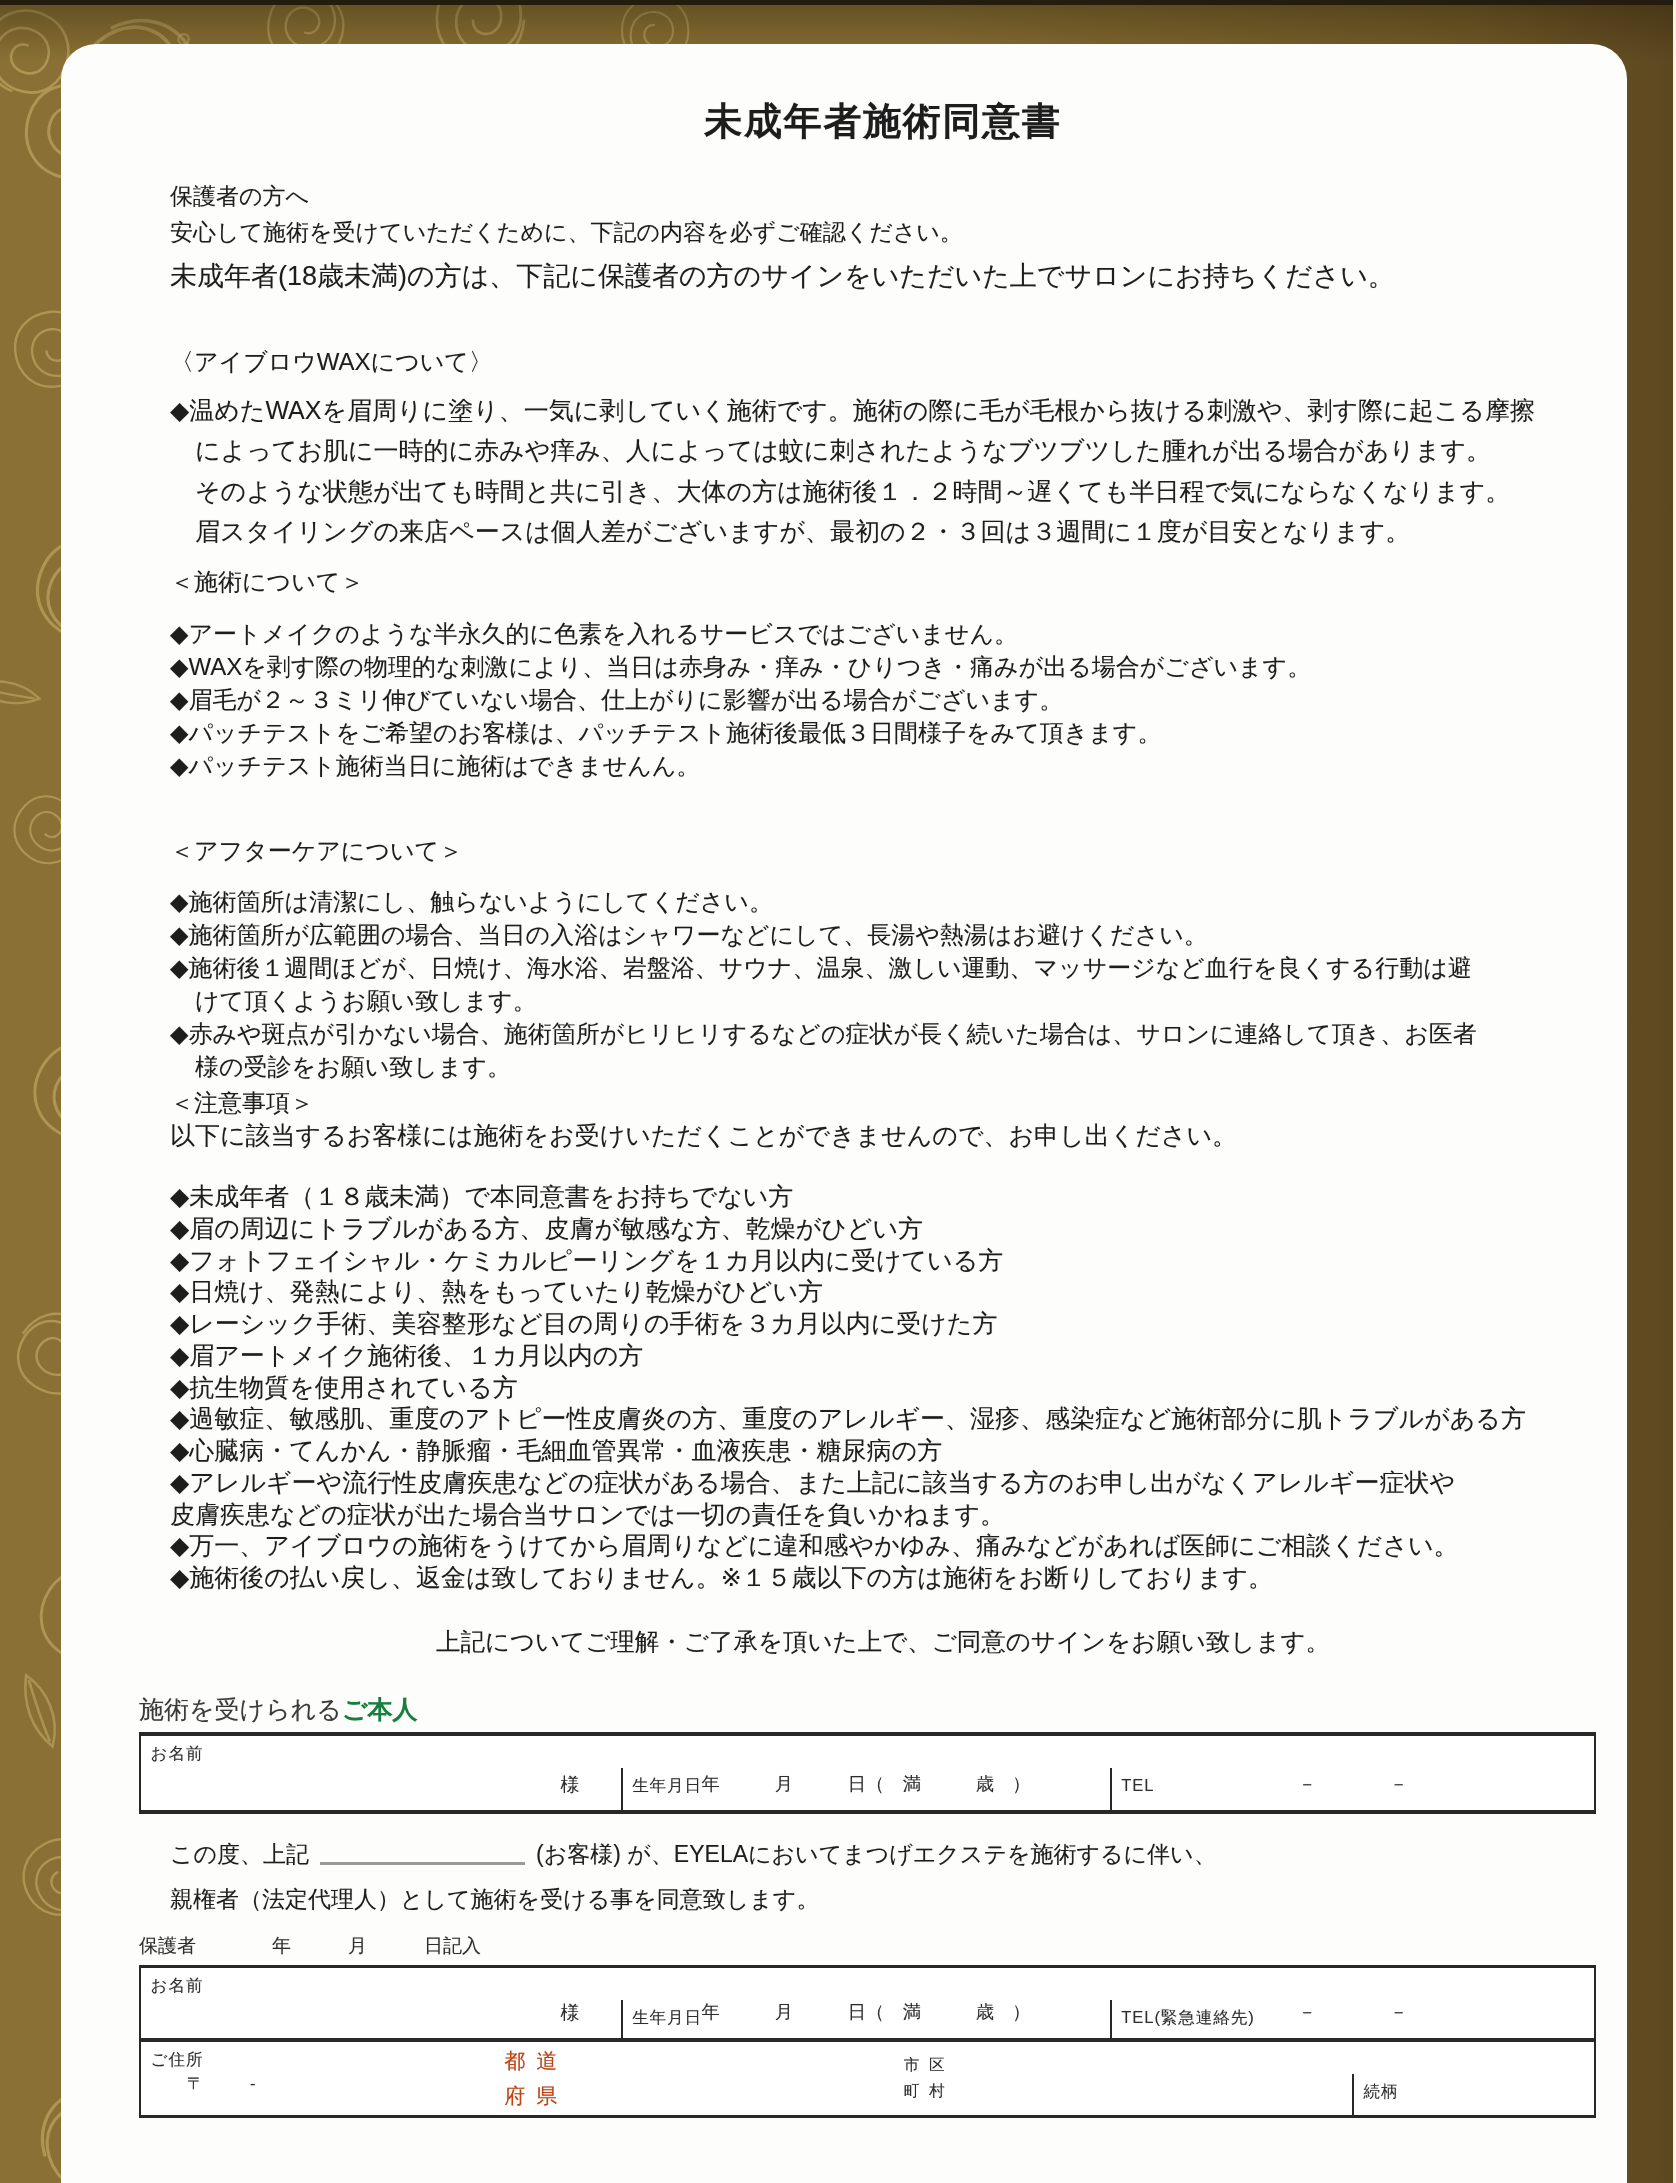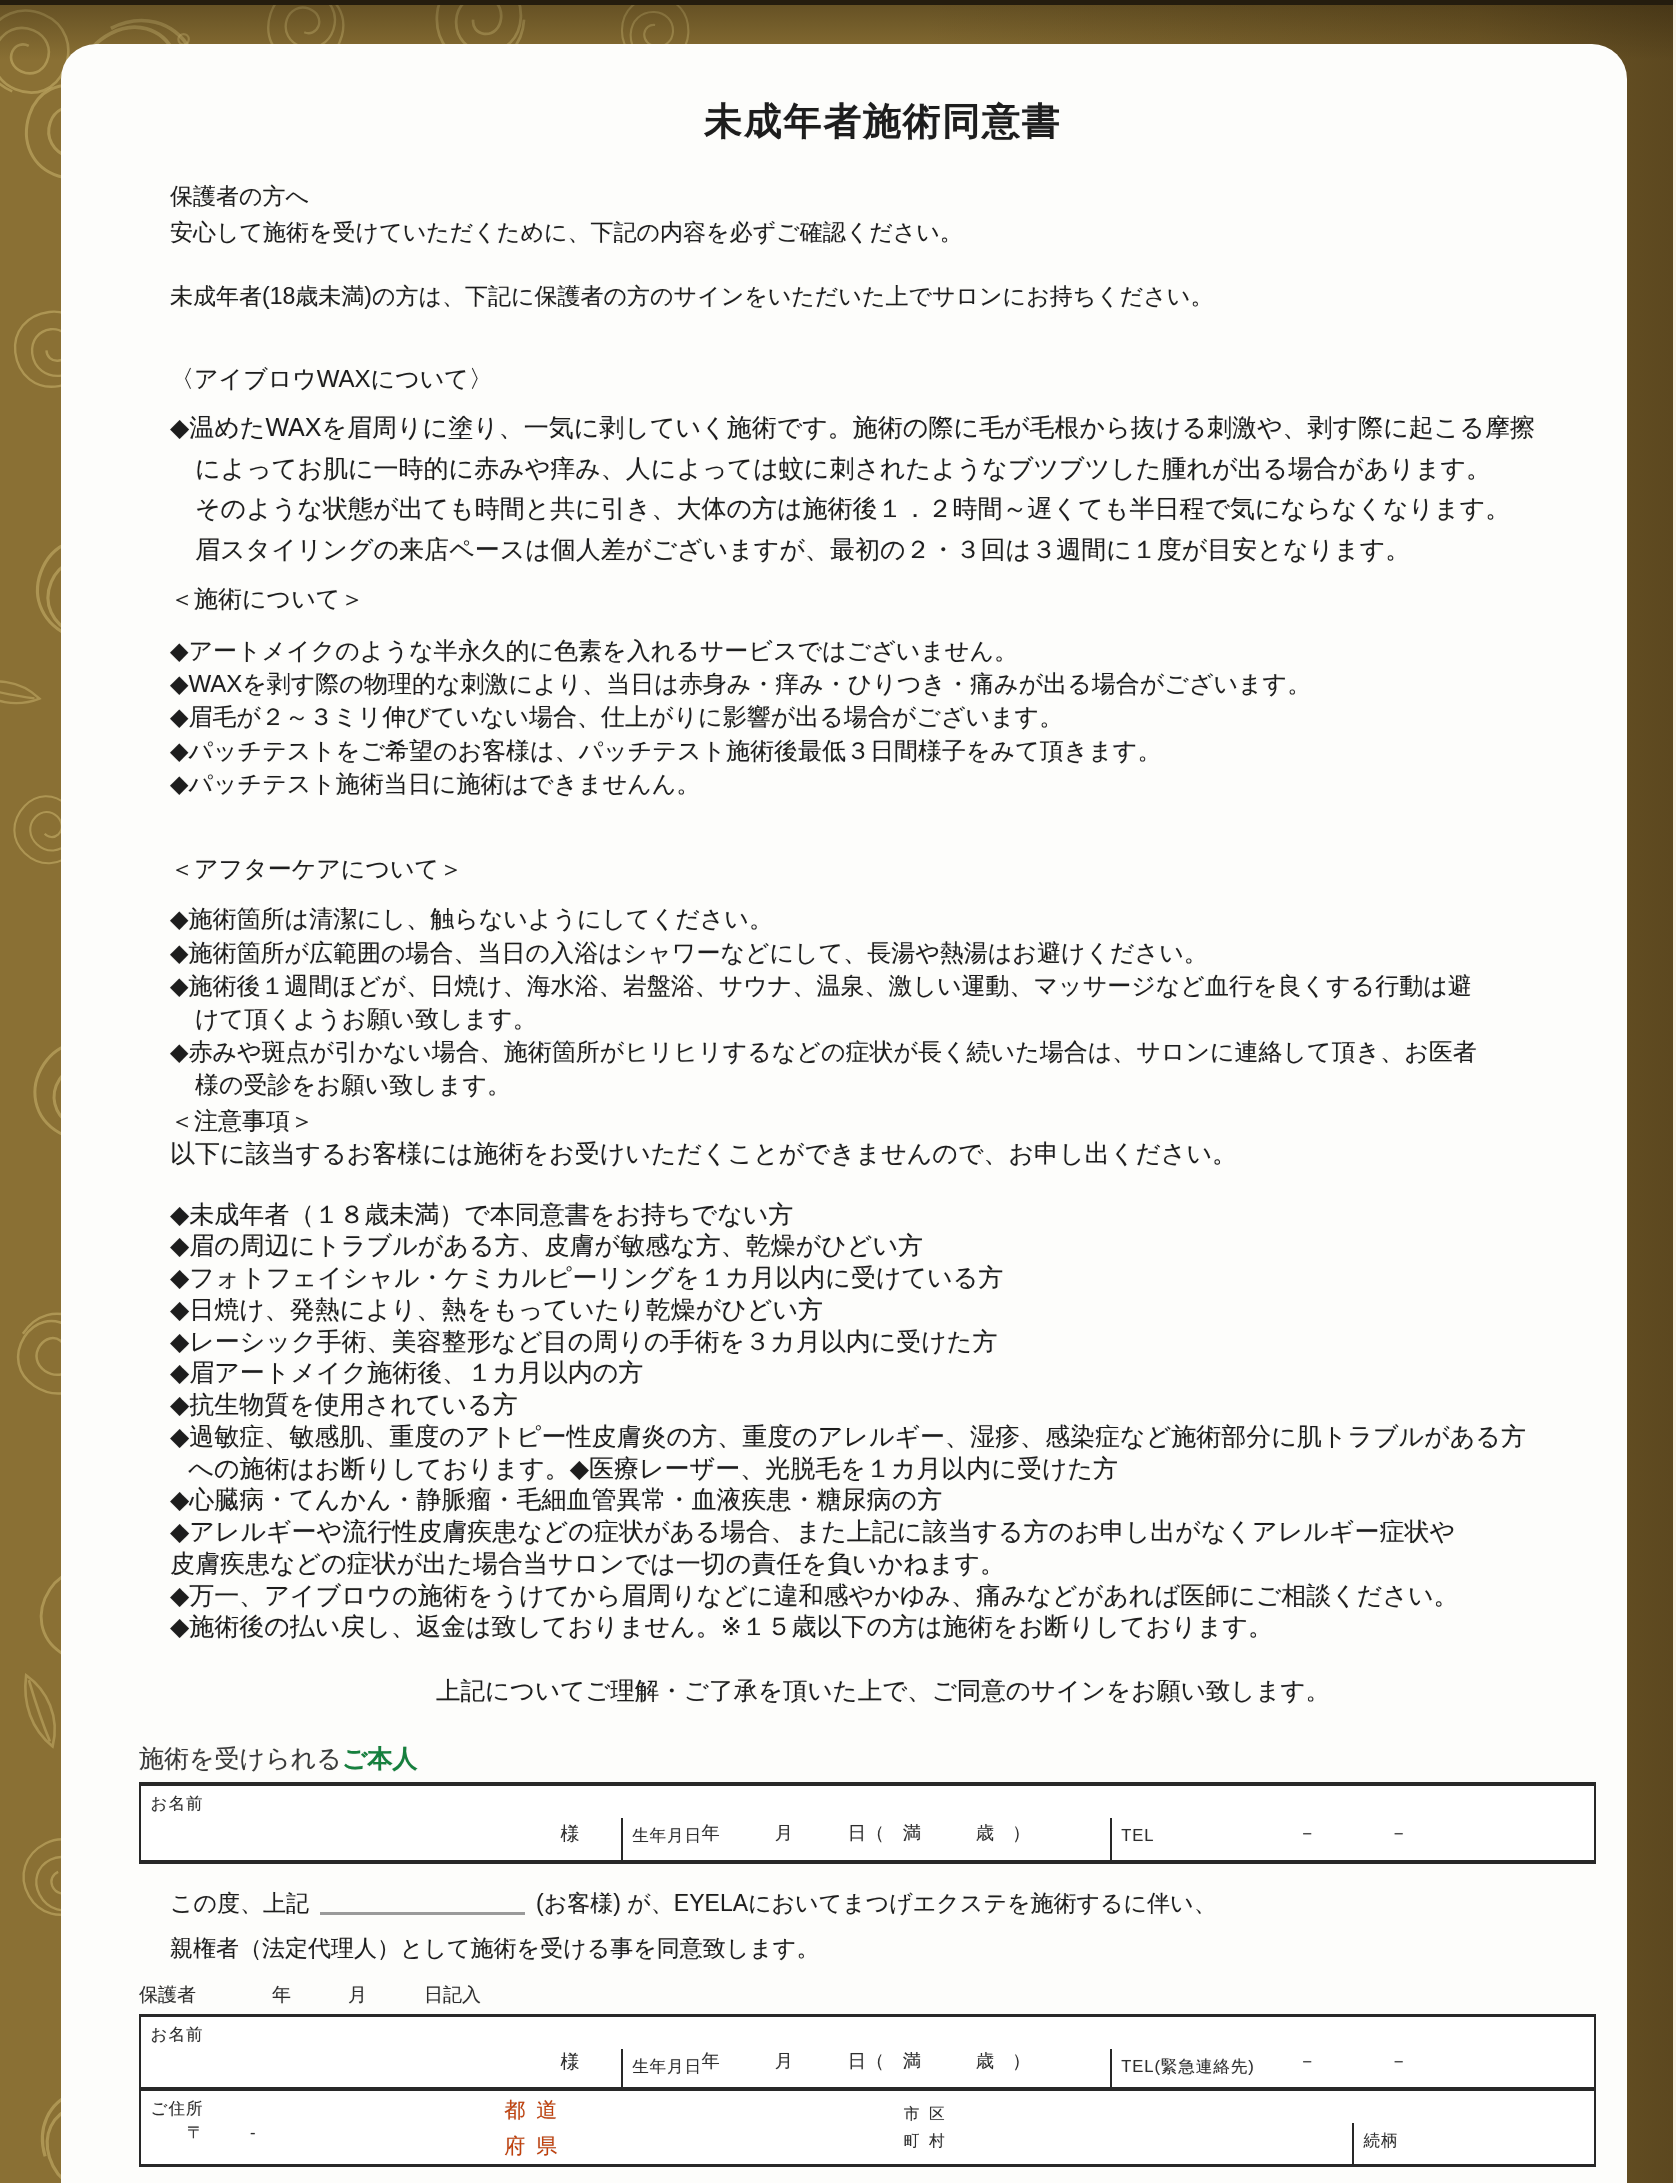--- a/index.html
+++ b/index.html
@@ -31,21 +31,21 @@
     padding:0 31px 0 109px;
     font-size:24px;line-height:1.38;
     text-shadow:0 0 0.9px rgba(50,50,50,.28);
   }
   .ln{white-space:nowrap;}
   .ind{padding-left:25px;}
   .ind-sm{padding-left:18.3px;}
 
   .title{margin-top:58px;text-align:center;font-size:38px;font-weight:bold;letter-spacing:1.7px;line-height:1;}
   .intro{margin-top:39px;font-size:23px;line-height:1.55;}
-  .intro2{margin-top:31px;font-size:23px;}
+  .intro2{margin-top:8px;font-size:27px;}
   .wax-h{margin-top:49px;}
   .wax-list{margin-top:12px;font-size:25px;line-height:1.62;}
   .proc-h{margin-top:13px;}
   .proc-list{margin-top:19px;line-height:1.38;}
   .after-h{margin-top:52px;}
   .after-list{margin-top:17.5px;line-height:1.38;}
   .caution-h{margin-top:3.5px;line-height:1.35;}
   .caution-intro{font-size:25px;line-height:1.35;}
   .caution-list{margin-top:28px;font-size:25px;line-height:1.27;}
   .consent{margin-top:31px;text-align:center;font-size:24.5px;}
@@ -169,21 +169,20 @@
       <div class="caution-intro ln">以下に該当するお客様には施術をお受けいただくことができませんので、お申し出ください。</div>
       <div class="caution-list">
         <div class="ln">◆未成年者（１８歳未満）で本同意書をお持ちでない方</div>
         <div class="ln">◆眉の周辺にトラブルがある方、皮膚が敏感な方、乾燥がひどい方</div>
         <div class="ln">◆フォトフェイシャル・ケミカルピーリングを１カ月以内に受けている方</div>
         <div class="ln">◆日焼け、発熱により、熱をもっていたり乾燥がひどい方</div>
         <div class="ln">◆レーシック手術、美容整形など目の周りの手術を３カ月以内に受けた方</div>
         <div class="ln">◆眉アートメイク施術後、１カ月以内の方</div>
         <div class="ln">◆抗生物質を使用されている方</div>
         <div class="ln">◆過敏症、敏感肌、重度のアトピー性皮膚炎の方、重度のアレルギー、湿疹、感染症など施術部分に肌トラブルがある方</div>
-        <div class="ln ind-sm">への施術はお断りしております。◆医療レーザー、光脱毛を１カ月以内に受けた方</div>
         <div class="ln">◆心臓病・てんかん・静脈瘤・毛細血管異常・血液疾患・糖尿病の方</div>
         <div class="ln">◆アレルギーや流行性皮膚疾患などの症状がある場合、また上記に該当する方のお申し出がなくアレルギー症状や</div>
         <div class="ln">皮膚疾患などの症状が出た場合当サロンでは一切の責任を負いかねます。</div>
         <div class="ln">◆万一、アイブロウの施術をうけてから眉周りなどに違和感やかゆみ、痛みなどがあれば医師にご相談ください。</div>
         <div class="ln">◆施術後の払い戻し、返金は致しておりません。※１５歳以下の方は施術をお断りしております。</div>
       </div>
 
       <div class="consent ln">上記についてご理解・ご了承を頂いた上で、ご同意のサインをお願い致します。</div>
 
       <div class="patient-h wide">

